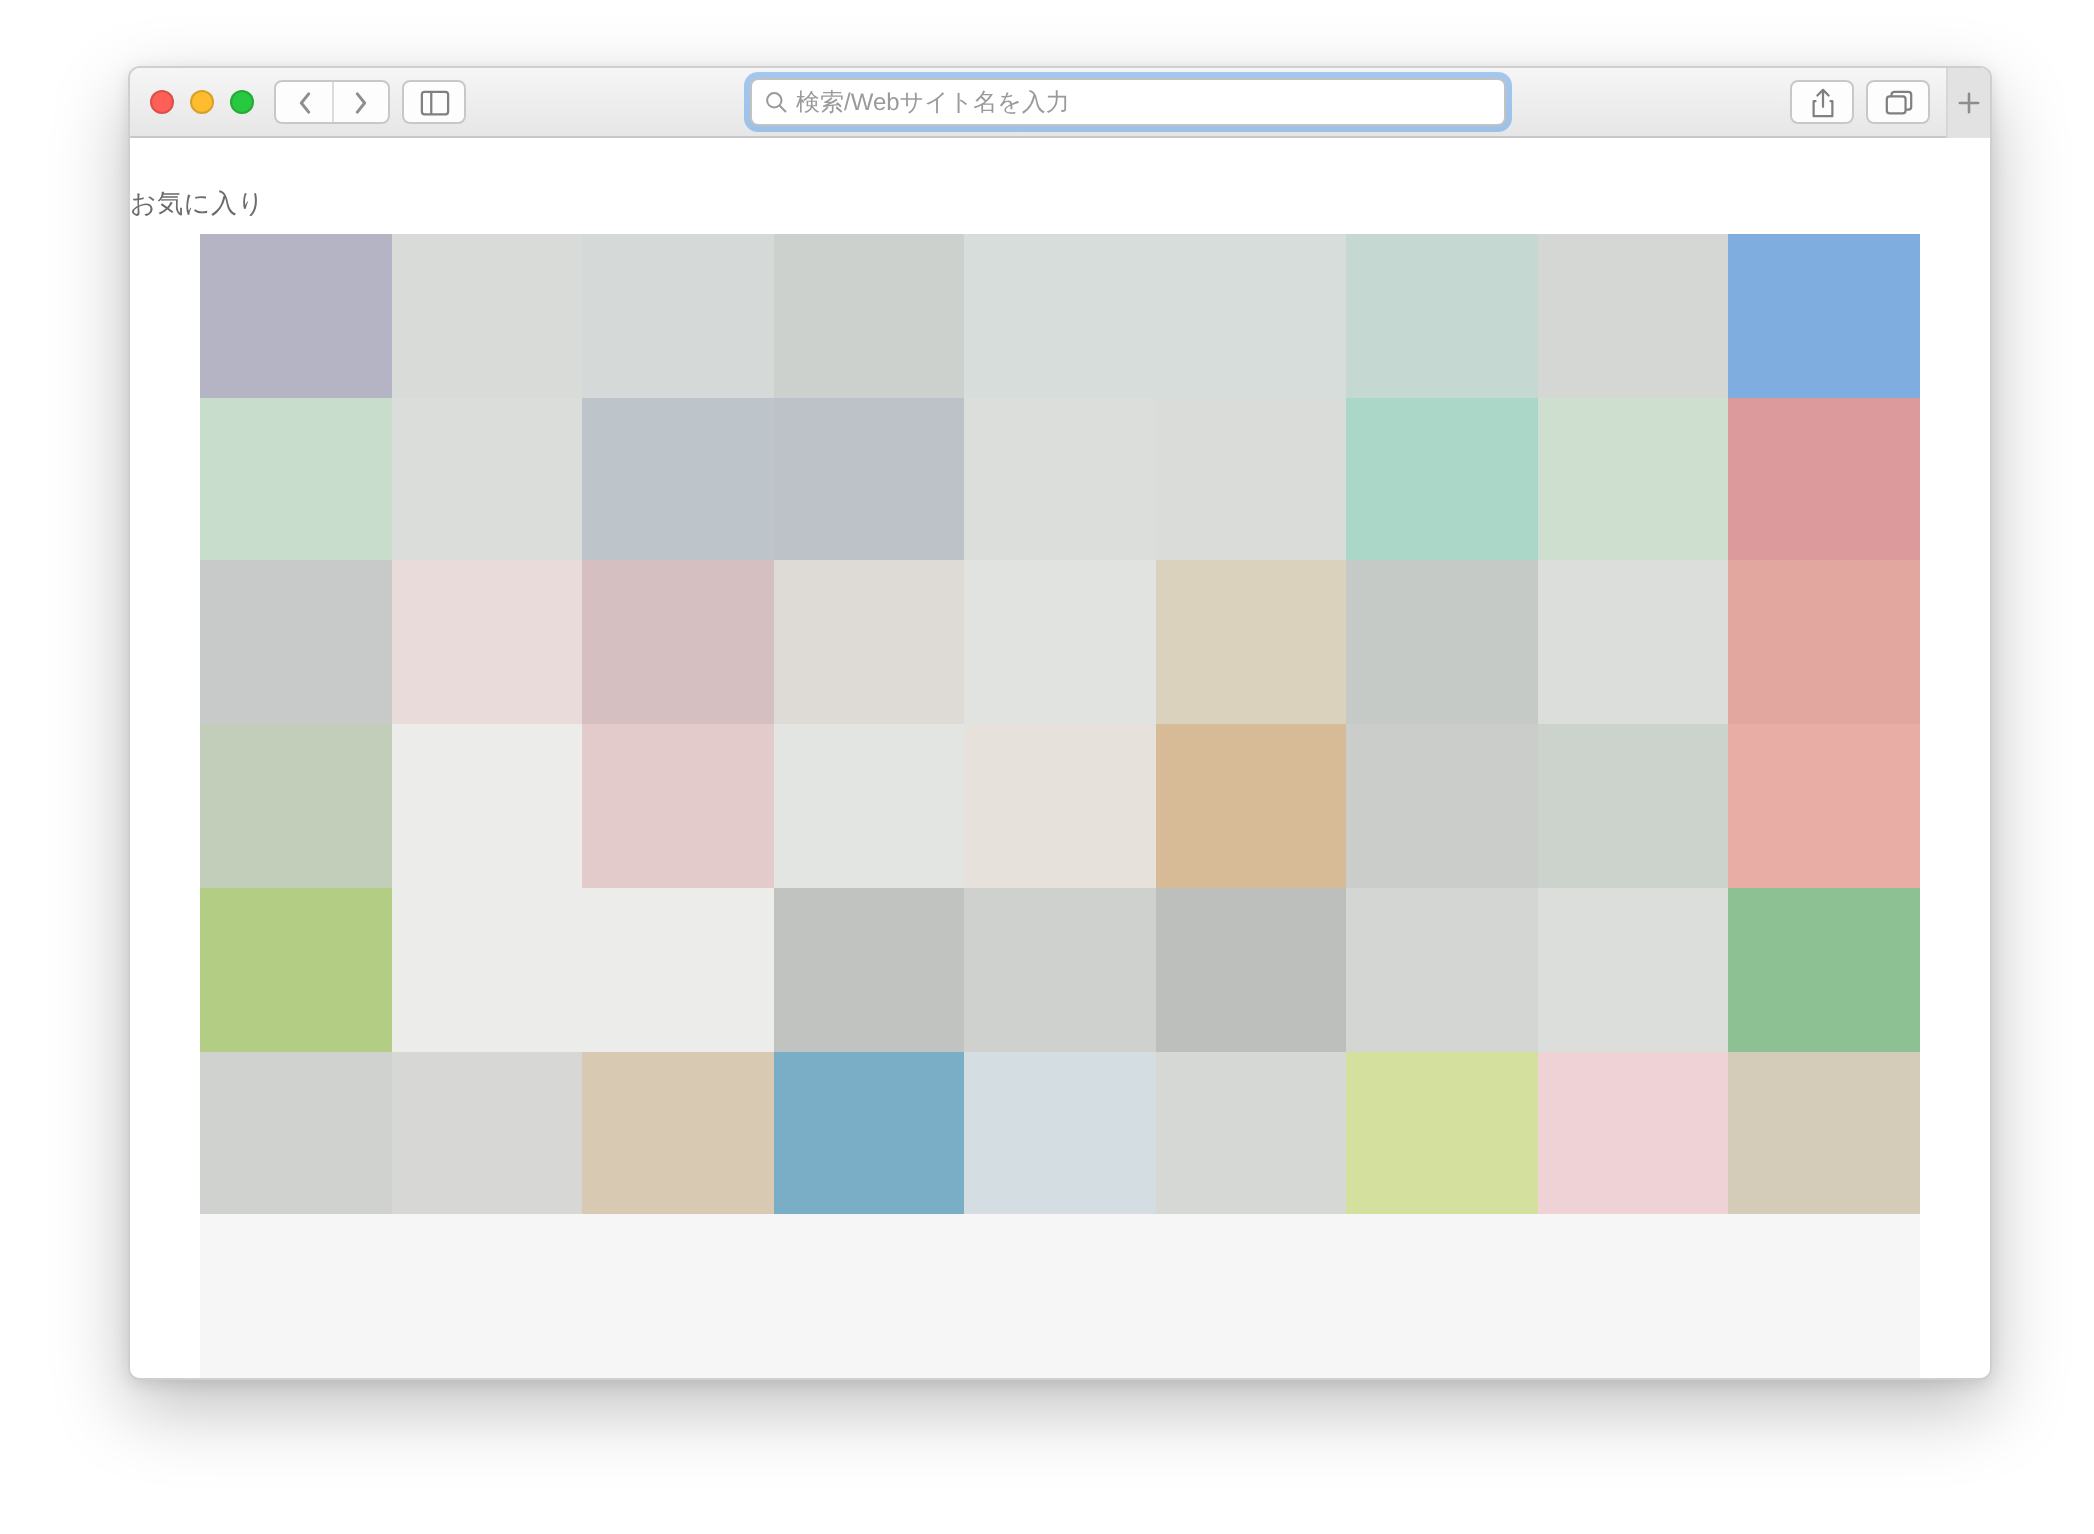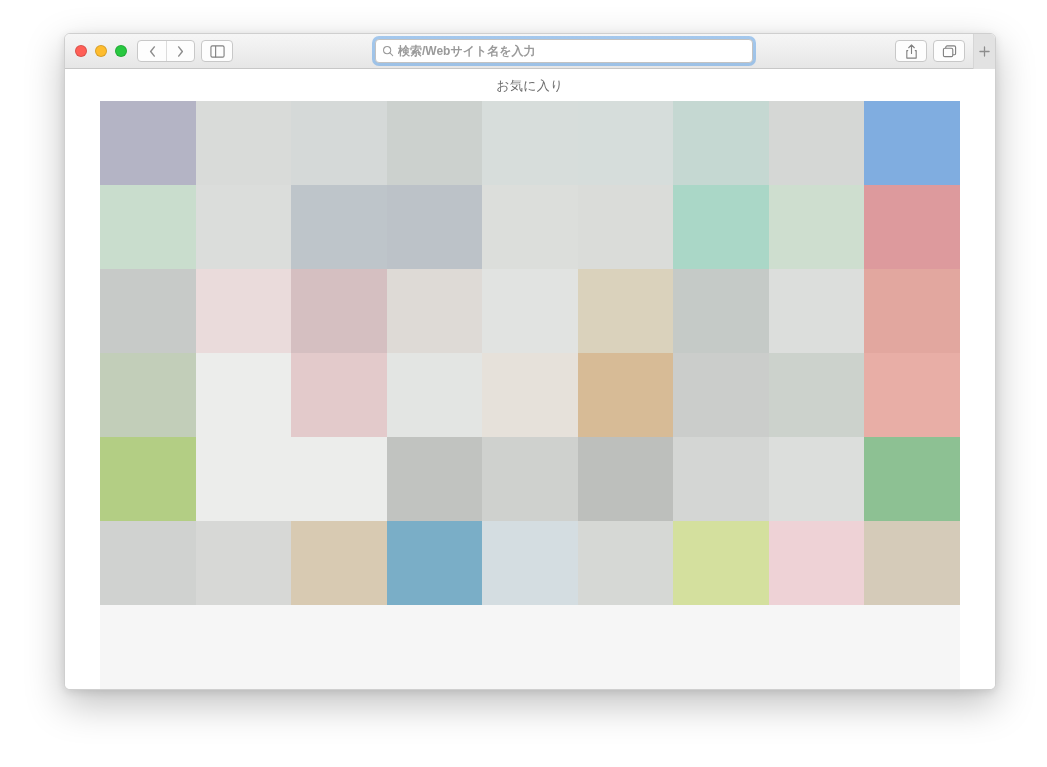--- a/index.html
+++ b/index.html
@@ -80,21 +80,20 @@
       display:flex;
       align-items:center;
       padding:0 6px;
       gap:4px;
       color:#9a9a9a;
       font-size:12px;
     }
     .addr input {
       border:none; outline:none; flex:1; font-size:12px; color:#333;
       background:transparent;
-      font-weight:bold;
     }
     .addr input::placeholder { color:#9a9a9a; }
     .right-tools { display:flex; gap:6px; align-items:center; }
     .plus-tab {
       width:22px; height:35px;
       display:flex; align-items:center; justify-content:center;
       color:#8c8c8c;
       border-left:1px solid #d6d6d6;
       background:#e2e2e2;
       margin-left:2px;
@@ -103,24 +102,23 @@
     
     .content {
       flex:1;
       background:#ffffff;
       display:flex;
       flex-direction:column;
       align-items:stretch;
       overflow:hidden;
     }
     .fav-heading {
-      text-align:center;
       font-size:13px;
       color:#6c6c6c;
-      padding: 8px 0 6px;
+      padding: 24px 0 6px;
       letter-spacing: .3px;
     }
     .grid-wrap {
       flex:1;
       padding: 0 35px 0 35px;
     }
     .grid {
       display:grid;
       grid-template-columns: repeat(9, 1fr);
       grid-auto-rows: 1fr;

